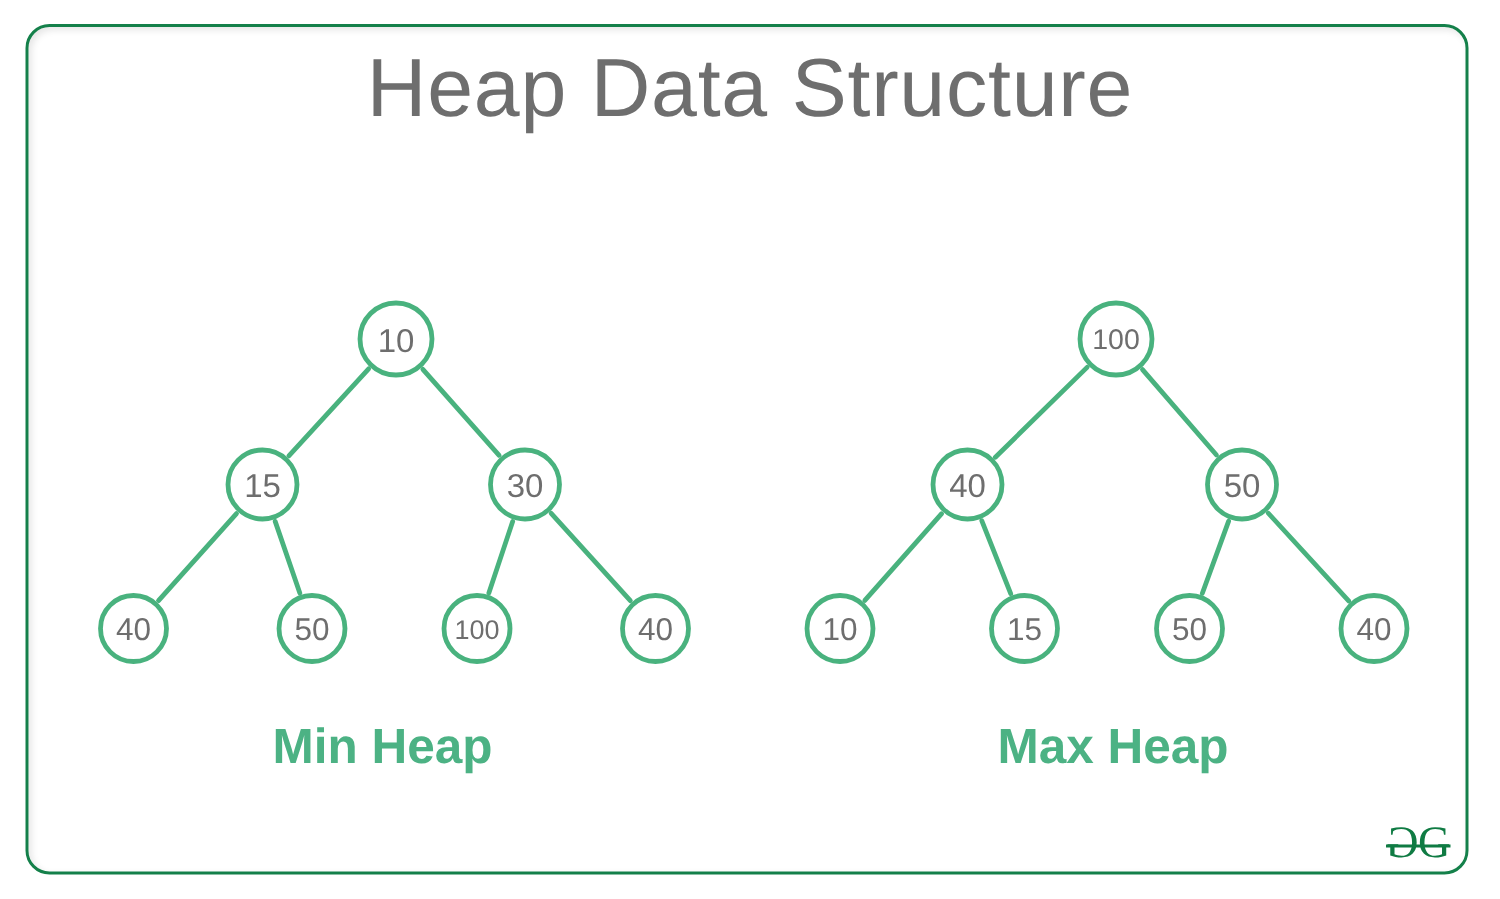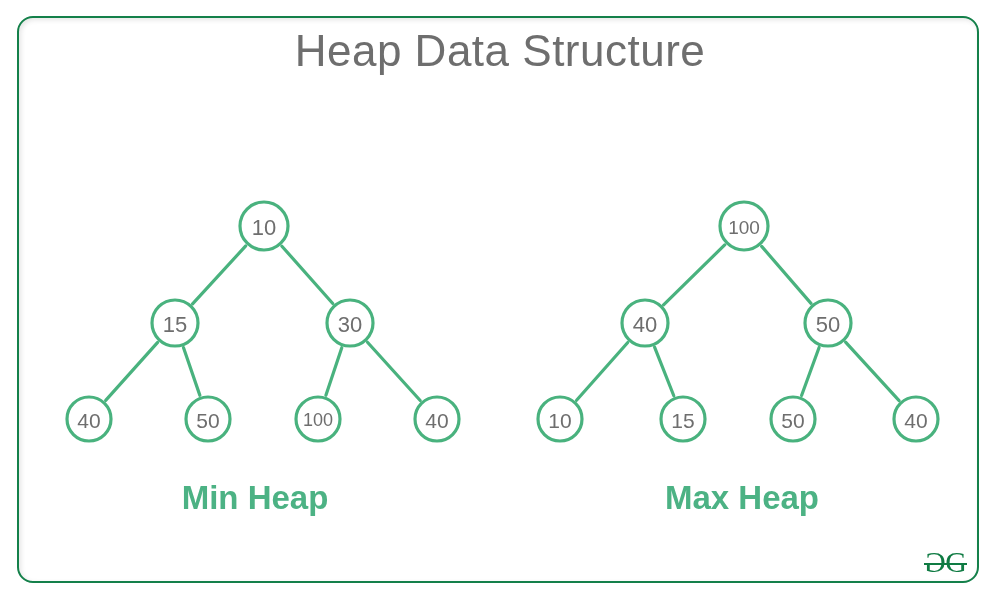--- a/index.html
+++ b/index.html
@@ -32,21 +32,21 @@
     background: #ffffff;
     box-shadow: inset 2px 2px 5px rgba(0,0,0,0.10);
   }
   #title {
     position: absolute;
     left: 0;
     top: 26px;
     width: 1000px;
     text-align: center;
     font-family: "Liberation Sans", sans-serif;
-    font-size: 44px;
+    font-size: 55px;
     font-weight: 300;
     letter-spacing: 0.5px;
     color: #6e6e6e;
     white-space: nowrap;
   }
   #diagram {
     position: absolute;
     left: 0;
     top: 0;
     width: 1000px;

